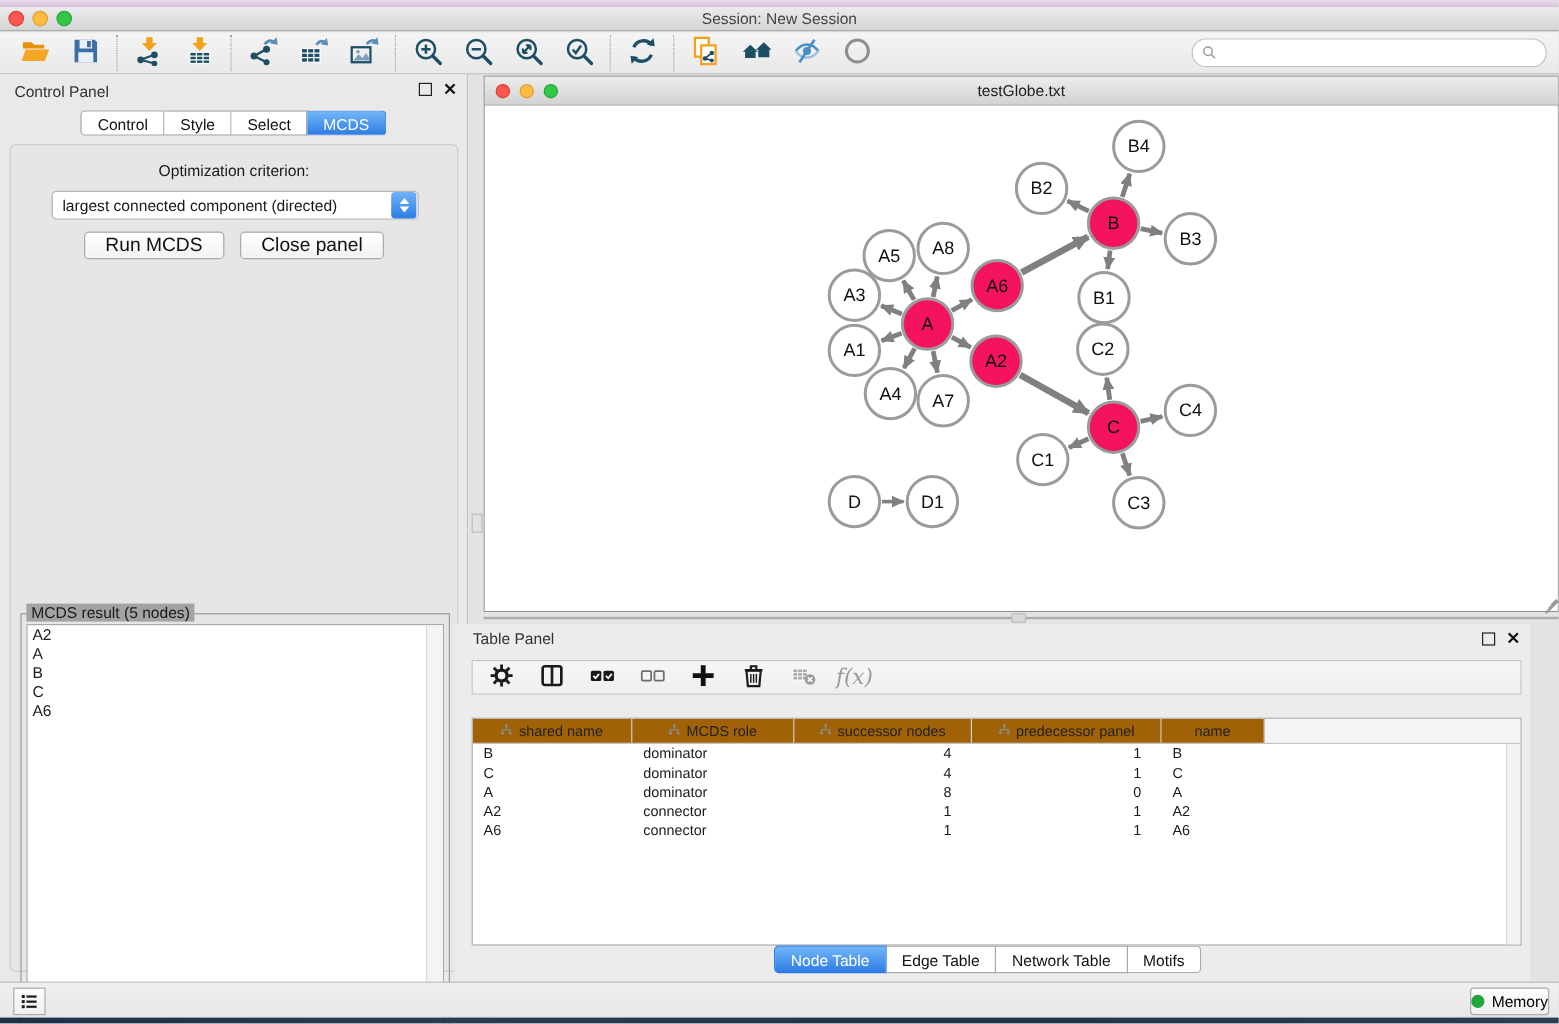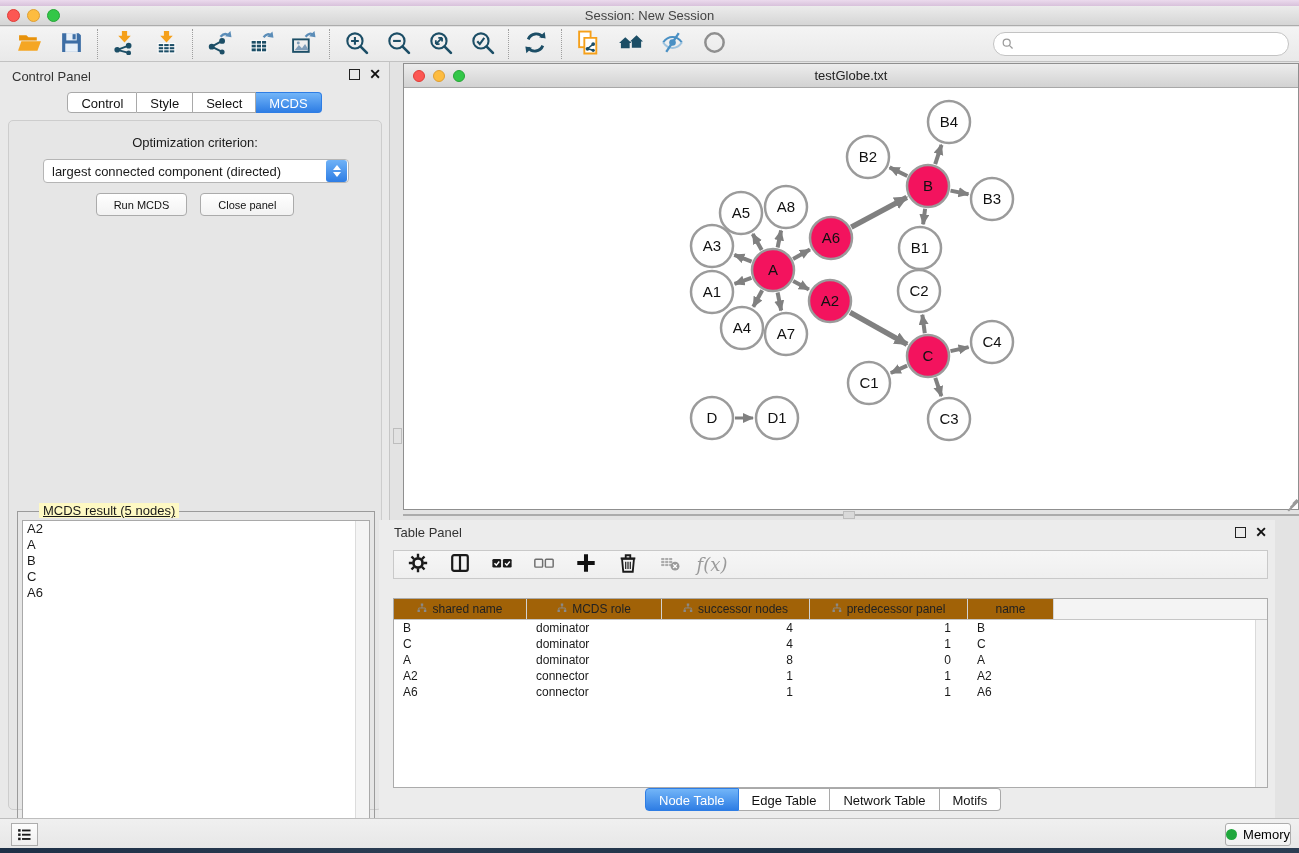--- a/index.html
+++ b/index.html
@@ -62,26 +62,26 @@
   .stepper { width:21px; height:22px; border-radius:3px; margin-right:1px;
              background:linear-gradient(#6FB2F7,#2E7DE4); display:flex; flex-direction:column;
              align-items:center; justify-content:center; gap:2px; }
   .tri-up { width:0; height:0; border-left:4px solid transparent; border-right:4px solid transparent;
             border-bottom:5px solid #fff; }
   .tri-down { width:0; height:0; border-left:4px solid transparent; border-right:4px solid transparent;
               border-top:5px solid #fff; }
   .cp-buttons { position:absolute; left:0; top:72px; width:100%; display:flex;
                 justify-content:center; gap:13px; }
   .cp-btn { height:23px; padding:0 17px; background:linear-gradient(#FFFFFF,#F2F2F2);
-            border:1px solid #ABABAB; border-radius:4px; font-size:11px; color:#111;
+            border:1px solid #ABABAB; border-radius:4px; font-size:16px; color:#111;
             font-family:"Liberation Sans",sans-serif; }
   .fieldset { position:absolute; left:8px; top:390px; width:358px; height:348px;
               border:1px solid #9B9B9B; }
-  .fieldset .legend { position:absolute; left:21px; top:-9px; background:#fef9c3;
-                      padding:0 4px; font-size:13px;text-decoration:underline; }
+  .fieldset .legend { position:absolute; left:4px; top:-9px; background:#a3a3a3;
+                      padding:0 4px; font-size:13px; }
   .mcds-list { position:absolute; left:4px; top:8px; right:4px; bottom:4px; background:#fff;
                border:1px solid #A9A9A9; overflow:hidden; }
   .mcds-list .scroll { position:absolute; right:0; top:0; bottom:0; width:14px;
                        background:#F4F4F4; border-left:1px solid #DCDCDC; }
   .mcds-item { font-size:13px; line-height:16px; padding-left:4px; }
 
   
   .net-window { position:absolute; left:403px; top:63px; width:896px; height:447px;
                 border:1px solid #8F8F8F; background:#fff; }
   .nw-titlebar { position:relative; height:24px; background:linear-gradient(#EDEDED,#D2D2D2);

